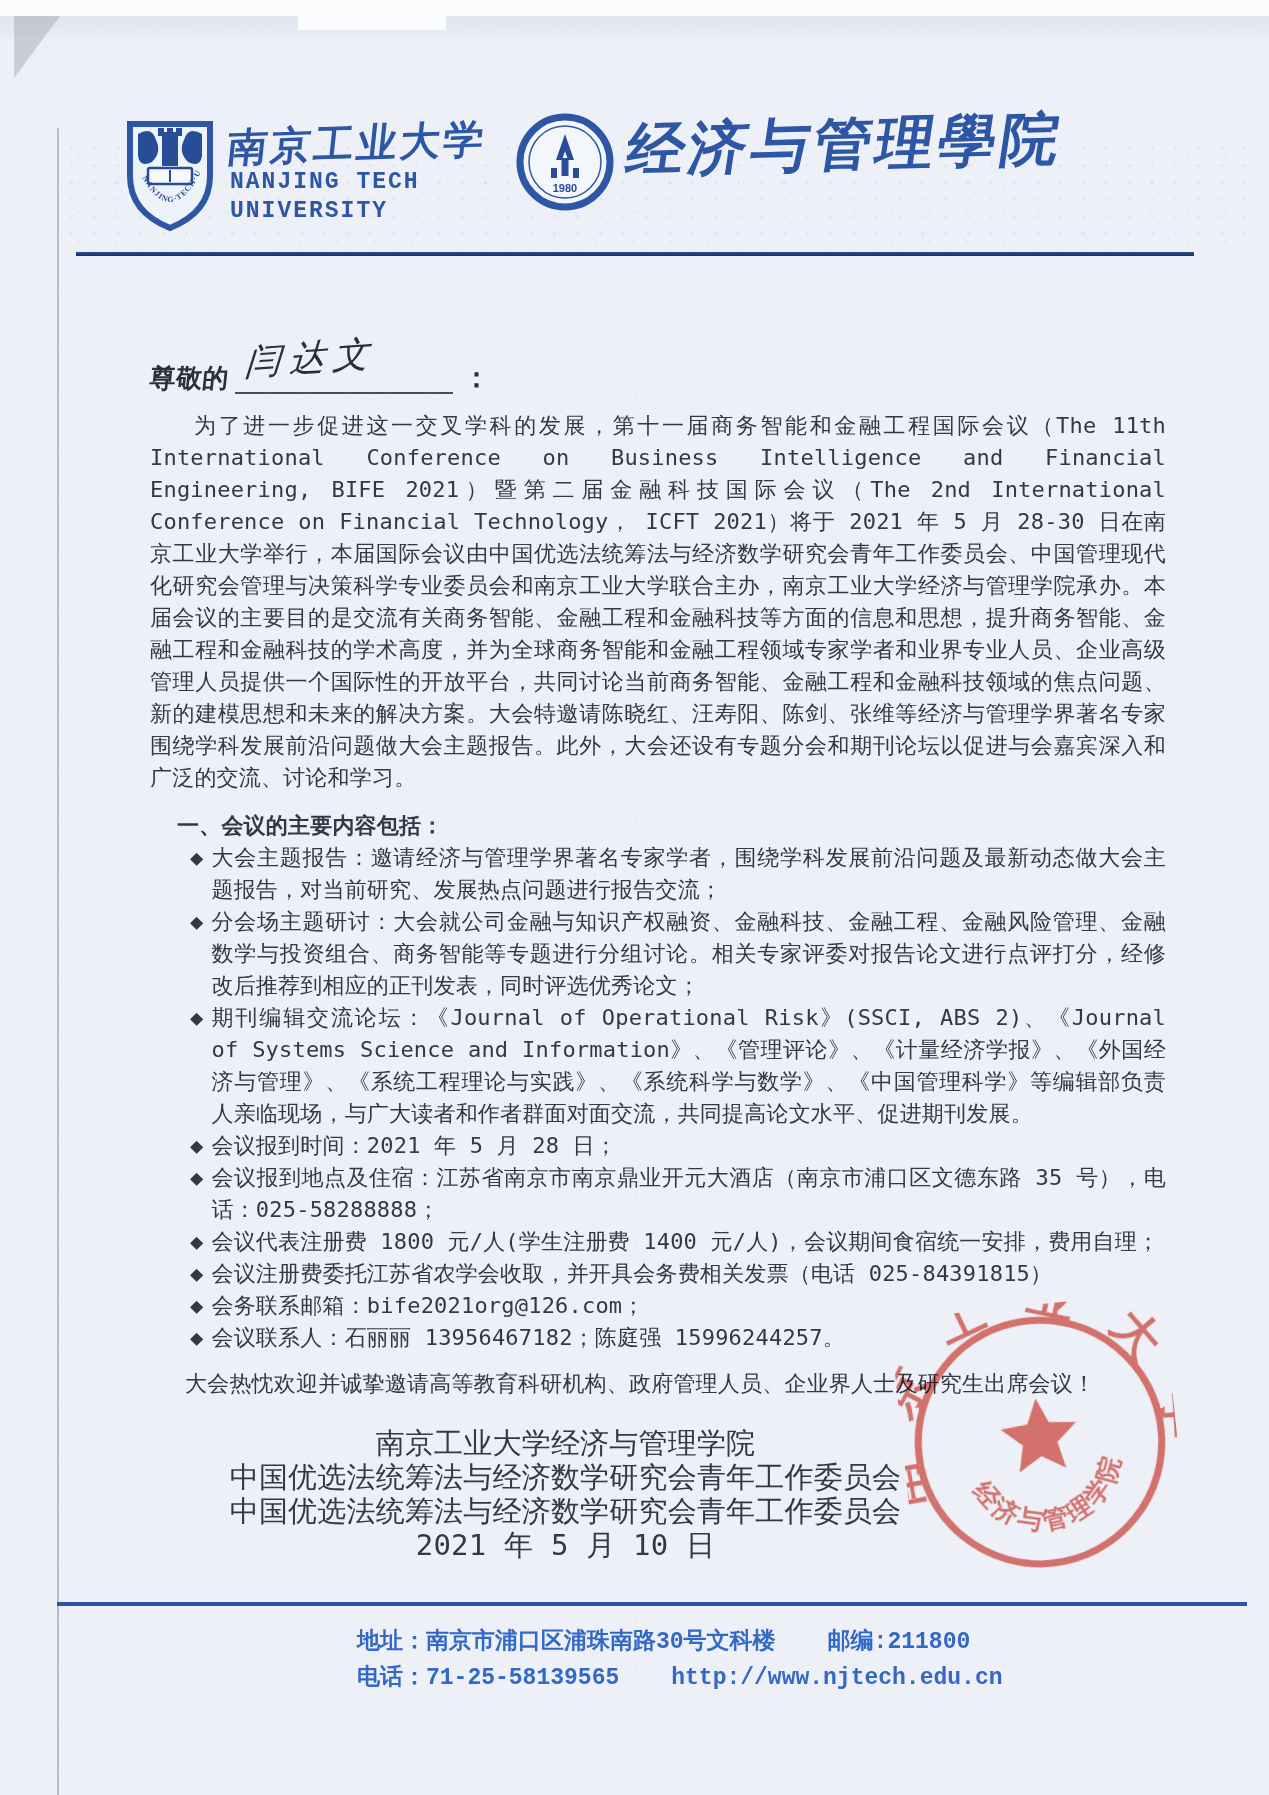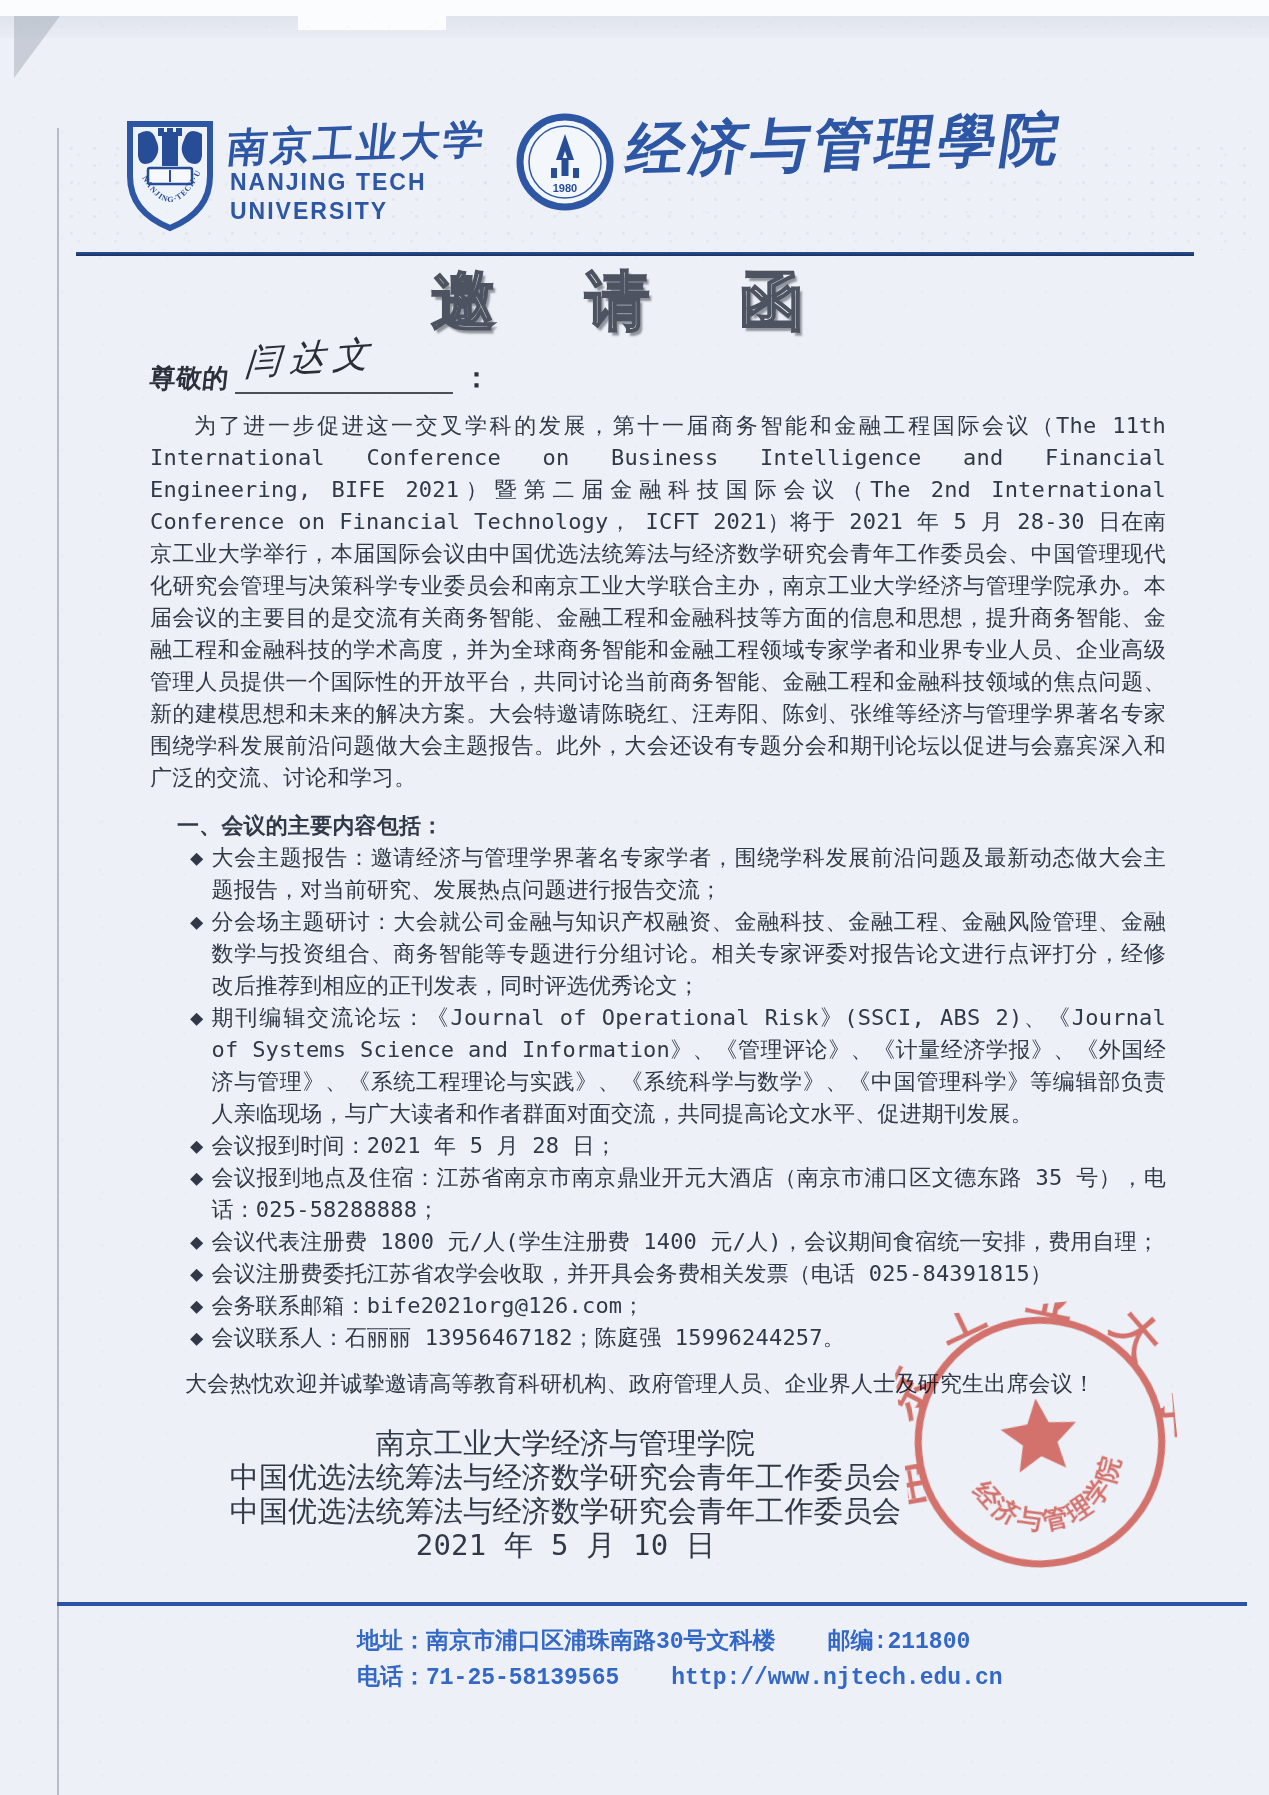--- a/index.html
+++ b/index.html
@@ -21,21 +21,21 @@
   .scan-noise{position:absolute;inset:0;pointer-events:none;opacity:.5;
     background-image:radial-gradient(circle,rgba(110,130,180,.07) 0 1px,transparent 2px),
                      radial-gradient(circle,rgba(110,130,180,.05) 0 1px,transparent 2px);
     background-size:41px 53px,67px 47px;}
 
   
   .hdr{position:absolute;left:0;top:110px;width:100%;height:130px;}
   .shield{position:absolute;left:124px;top:6px;}
   .univ-cn{position:absolute;left:228px;top:6px;font-size:40px;font-weight:700;color:#2d56a5;
     font-family:"DejaVu Sans",sans-serif;transform:skewX(-8deg) rotate(-2deg);letter-spacing:3px;}
-  .univ-en{position:absolute;left:230px;top:58px;font-family:Liberation Sans, sans-serif;
+  .univ-en{position:absolute;left:230px;top:58px;font-family:Liberation Mono, monospace;
     font-weight:700;font-size:23px;line-height:29px;color:#2d56a5;letter-spacing:2px;}
   .emblem{position:absolute;left:515px;top:2px;}
   .school-cn{position:absolute;left:628px;top:-4px;font-size:58px;font-weight:700;color:#2d56a5;
     font-family:"DejaVu Sans",sans-serif;transform:skewX(-10deg) rotate(-1.5deg);letter-spacing:4px;white-space:nowrap;}
   .school-en{position:absolute;left:630px;top:76px;font-family:"Liberation Sans",sans-serif;
     font-weight:700;font-size:18px;color:#2d56a5;letter-spacing:-0.4px;white-space:nowrap;}
   .hdr-rule{position:absolute;left:76px;top:252px;width:1118px;height:4px;
     background:linear-gradient(#2c5196,#16305f);}
 
   
@@ -113,21 +113,20 @@
       <path d="M50,22 l-9,26 h6 l3,-9 3,9 h6 z" fill="#274d96"></path>
       <rect x="46.5" y="46" width="7" height="18" fill="#274d96"></rect>
       <rect x="36" y="56" width="6" height="10" fill="#274d96"></rect>
       <rect x="58" y="56" width="6" height="10" fill="#274d96"></rect>
       <text x="50" y="80" text-anchor="middle" font-size="11" font-weight="bold" fill="#274d96" font-family="Liberation Sans,sans-serif">1980</text>
     </svg>
     <div class="school-cn">经济与管理學院</div>
   </div>
   <div class="hdr-rule"></div>
 
-  <div class="doc-title">邀 请 函</div>
 
   <div class="col">
     <div class="salutation">
       <span class="sal-prefix">尊敬的</span><span class="name-wrap"><span class="hand-name">闫达文</span></span><span class="sal-colon">：</span>
     </div>
 
     <p class="para">为了进一步促进这一交叉学科的发展，第十一届商务智能和金融工程国际会议（The 11th International Conference on Business Intelligence and Financial Engineering, BIFE 2021）暨第二届金融科技国际会议（The 2nd International Conference on Financial Technology， ICFT 2021）将于 2021 年 5 月 28-30 日在南京工业大学举行，本届国际会议由中国优选法统筹法与经济数学研究会青年工作委员会、中国管理现代化研究会管理与决策科学专业委员会和南京工业大学联合主办，南京工业大学经济与管理学院承办。本届会议的主要目的是交流有关商务智能、金融工程和金融科技等方面的信息和思想，提升商务智能、金融工程和金融科技的学术高度，并为全球商务智能和金融工程领域专家学者和业界专业人员、企业高级管理人员提供一个国际性的开放平台，共同讨论当前商务智能、金融工程和金融科技领域的焦点问题、新的建模思想和未来的解决方案。大会特邀请陈晓红、汪寿阳、陈剑、张维等经济与管理学界著名专家围绕学科发展前沿问题做大会主题报告。此外，大会还设有专题分会和期刊论坛以促进与会嘉宾深入和广泛的交流、讨论和学习。</p>
 
     <div class="sec-head">一、会议的主要内容包括：</div>
     <div class="blist">

